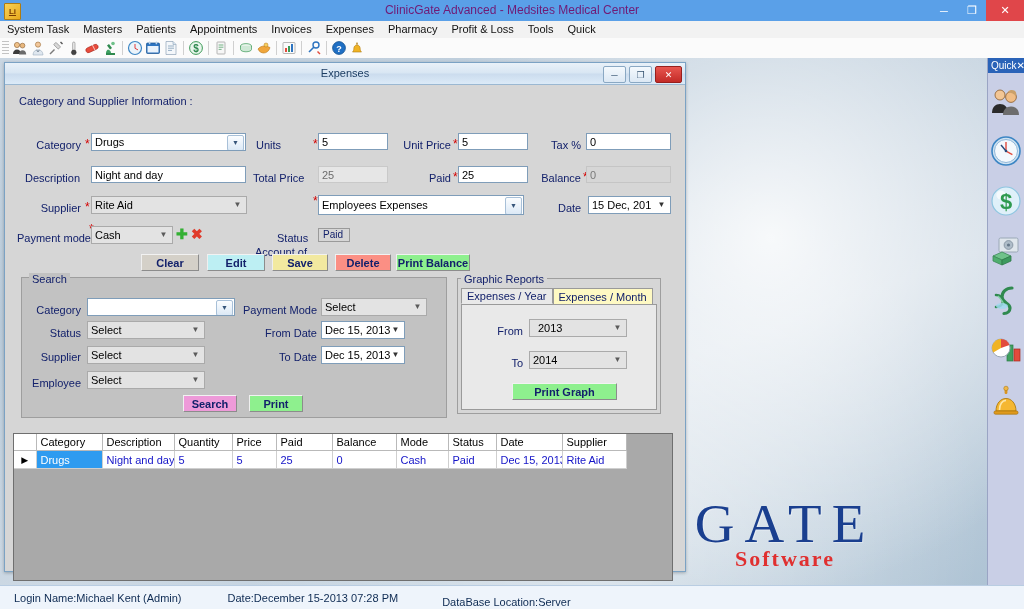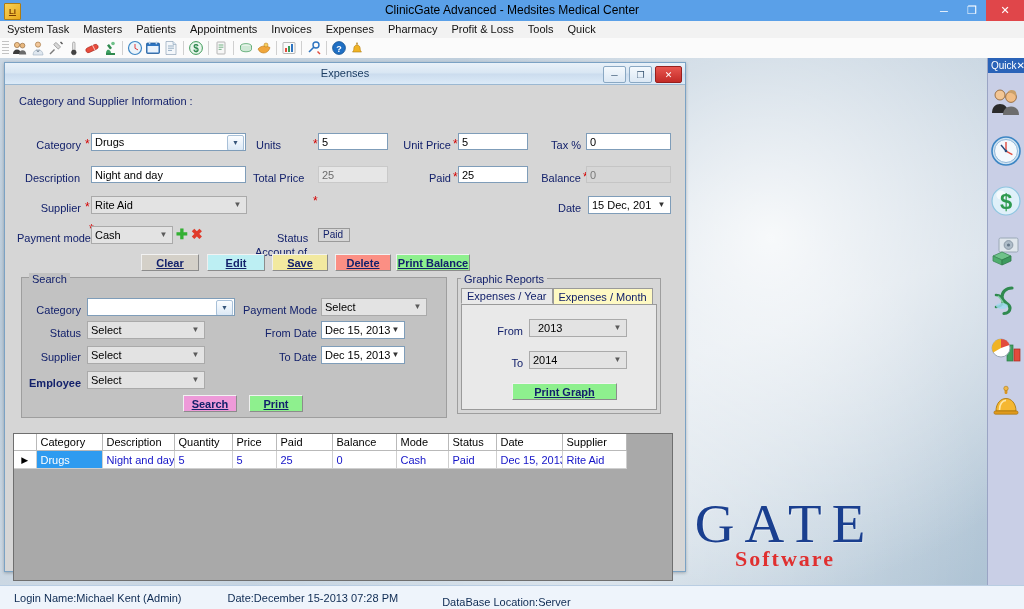--- a/index.html
+++ b/index.html
@@ -13,21 +13,21 @@
   .app{position:relative;width:1024px;height:609px;overflow:hidden;}
 
   
   .titlebar{
     position:absolute;left:0;top:0;width:1024px;height:21px;
     background:#5aa0e8;
     border-bottom:1px solid #3d86cf;
   }
   .titlebar .tb-title{
     position:absolute;left:0;top:0;width:1024px;text-align:center;line-height:21px;
-    font-size:12px;color:#000000;
+    font-size:12px;color:#701a75;
   }
   .tb-logo{
     position:absolute;left:4px;top:3px;width:15px;height:15px;
     background:linear-gradient(135deg,#f7d257 0%,#e8a91d 100%);
     border:1px solid #b07c10;border-radius:1px;
     font-size:8px;color:#7a3a00;line-height:15px;text-align:center;font-weight:bold;text-decoration:underline;
   }
   .tb-btns{position:absolute;right:0;top:0;height:21px;display:flex;}
   .tb-btn{width:28px;height:21px;display:flex;align-items:center;justify-content:center;color:#fff;font-size:11px;}
   .tb-btn.close{background:#e0464a;width:38px;}
@@ -138,21 +138,20 @@
     position:absolute;height:14px;box-sizing:border-box;border:1px solid #9a9a9a;background:#d6d6d6;
     font-size:10px;color:#13216b;line-height:12px;padding:0 4px;
   }
 
   .btn{
     position:absolute;box-sizing:border-box;height:17px;
     border:1px solid #8c8c8c;border-top-color:#f2f2f2;border-left-color:#efefef;
     background:#d4d0c8;font-size:11px;color:#13216b;
     display:flex;align-items:center;justify-content:center;cursor:default;
     font-weight:bold;
-    text-decoration:underline;
   }
   .btn.plain{background:#d4d0c8;}
   .btn.edit{background:#bdeff3;}
   .btn.save{background:#f2e9a0;}
   .btn.del{background:#fb8f84;}
   .btn.green{background:#8ef08e;}
   .btn.pink{background:#ee9ad9;}
   .btn.green2{background:#8ef08e;}
 
   
@@ -423,20 +422,24 @@
 
       <div class="lbl" style="left:16px;top:117px;width:60px;">Supplier</div>
       <div class="req" style="left:80px;top:119px;">*</div>
       <div class="cbo flat" style="left:86px;top:111px;width:156px;">
         <span>Rite Aid</span>
         <span class="arw">▼</span>
       </div>
 
       <div class="lbl l" style="left:250px;top:117px;margin-top:44px;">Account of</div>
       <div class="req" style="left:308px;top:113px;">*</div>
+      <div class="cbo" style="left:313px;top:110px;width:206px;height:20px;line-height:18px;">
+        <span>Employees Expenses</span>
+        <span class="arw" style="height:16px;">▼</span>
+      </div>
 
       <div class="lbl l" style="left:553px;top:117px;">Date</div>
       <div class="cbo dt" style="left:583px;top:111px;width:83px;">
         <span>15 Dec, 201</span>
         <span class="arw">▼</span>
       </div>
 
       <div class="lbl l" style="left:12px;top:147px;">Payment mode</div>
       <div class="req" style="left:84px;top:141px;">*</div>
       <div class="cbo flat" style="left:86px;top:141px;width:82px;">
@@ -469,21 +472,21 @@
         <span>Select</span>
         <span class="arw">▼</span>
       </div>
 
       <div class="lbl" style="left:20px;top:266px;width:56px;">Supplier</div>
       <div class="cbo flat" style="left:82px;top:261px;width:118px;">
         <span>Select</span>
         <span class="arw">▼</span>
       </div>
 
-      <div class="lbl" style="left:14px;top:292px;width:62px;font-weight:bold;">Employee</div>
+      <div class="lbl" style="left:14px;top:292px;width:62px;">Employee</div>
       <div class="cbo flat" style="left:82px;top:286px;width:118px;">
         <span>Select</span>
         <span class="arw">▼</span>
       </div>
 
       <div class="lbl" style="left:232px;top:219px;width:80px;">Payment Mode</div>
       <div class="cbo flat" style="left:316px;top:213px;width:106px;">
         <span>Select</span>
         <span class="arw">▼</span>
       </div>

